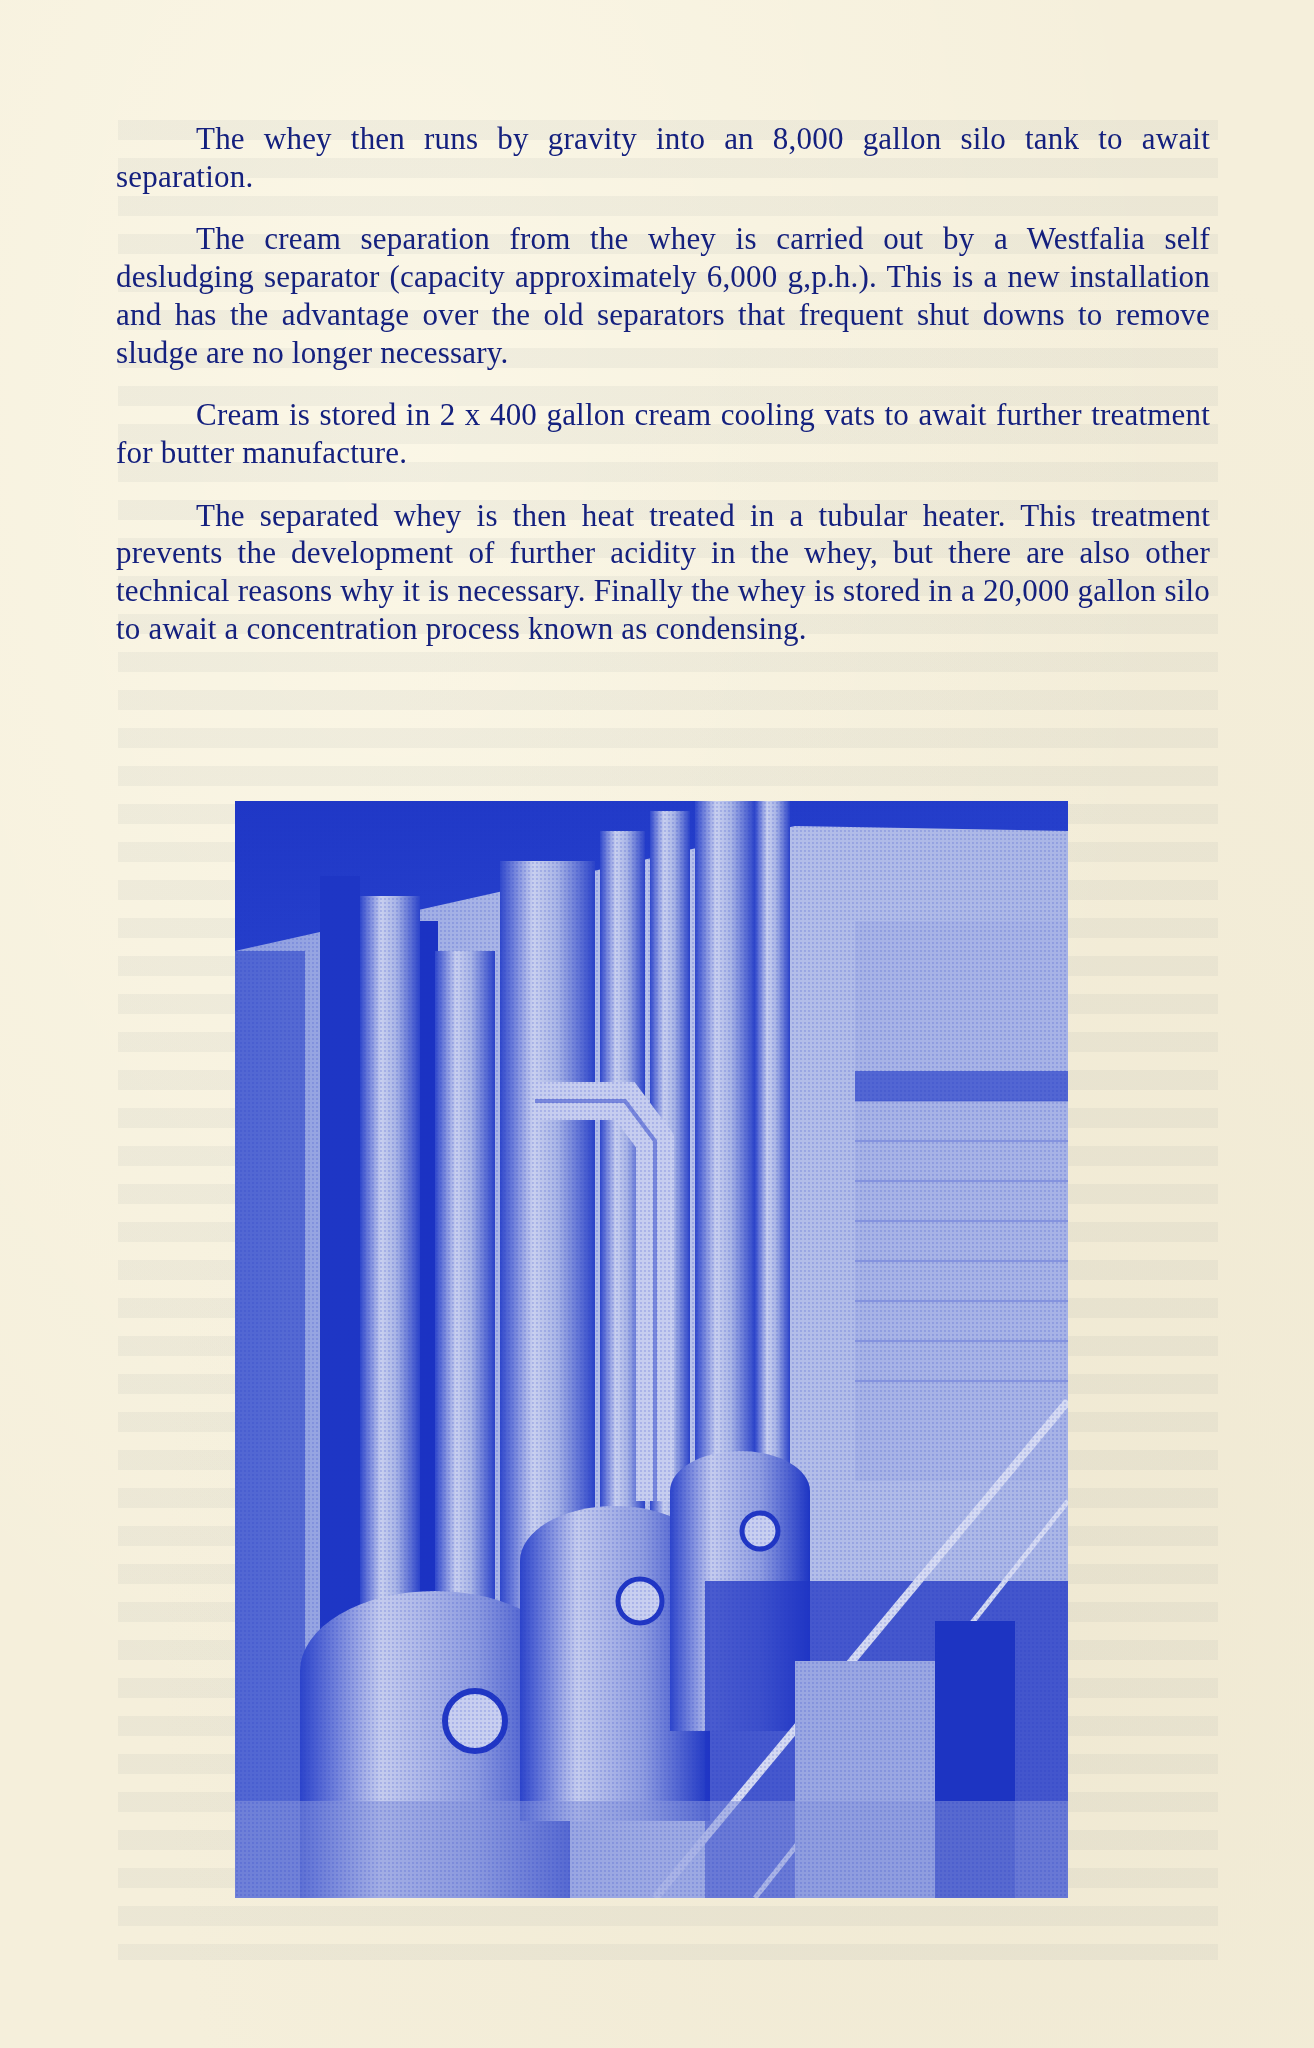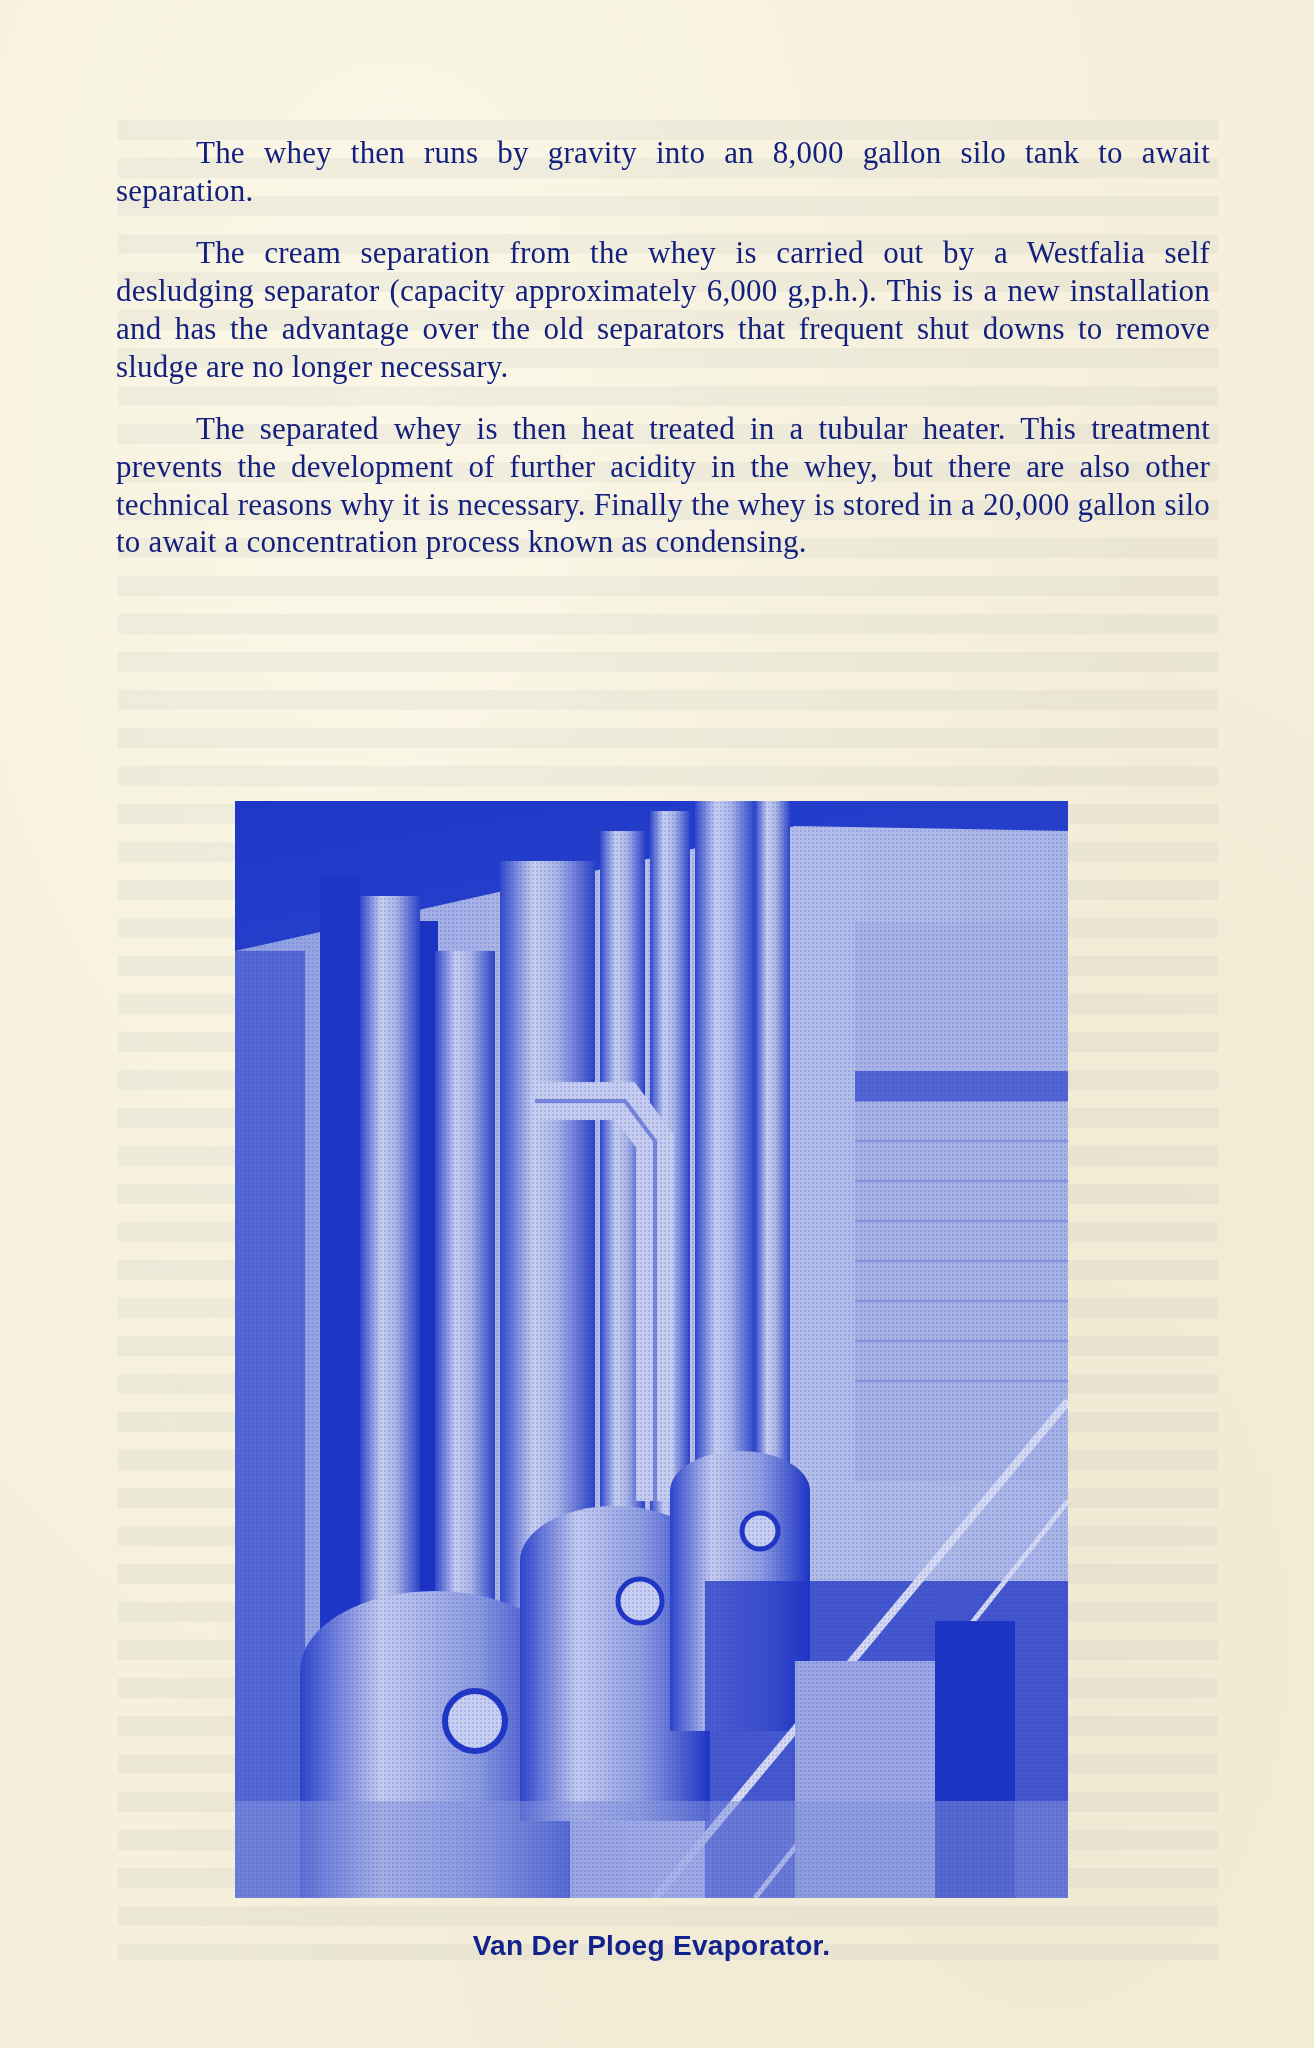--- a/index.html
+++ b/index.html
@@ -29,21 +29,21 @@
     font-size: 31px;
     line-height: 37.7px;
     letter-spacing: 0.2px;
   }
   .para {
     margin: 0 0 25px 0;
     text-align: justify;
     text-indent: 80px;
     font-stretch: condensed;
   }
-  .para.first { margin-top: 17px; }
+  .para.first { margin-top: 3px; }
   .photo {
     position: absolute; left: 235px; top: 801px; width: 833px; height: 1097px;
     overflow: hidden;
     background: #c7cdeb;
   }
   .photo svg { display: block; }
   .caption {
     position: absolute; left: 235px; top: 1930px; width: 833px;
     text-align: center;
     color: #12228c;
@@ -55,20 +55,21 @@
 </style>
 </head>
 <body>
 
 <div class="page">
   <div class="ghost"></div>
 
   <div class="text-block">
     <p class="para first">The whey then runs by gravity into an 8,000 gallon silo tank to await separation.</p>
     <p class="para">The cream separation from the whey is carried out by a Westfalia self desludging separator (capacity approximately 6,000 g,p.h.).  This is a new installation and has the advantage over the old separators that frequent shut downs to remove sludge are no longer necessary.</p>
+    <p class="para">Cream is stored in 2 x 400 gallon cream cooling vats to await further treatment for butter manufacture.</p>
     <p class="para">The separated whey is then heat treated in a tubular heater. This treatment prevents the development of further acidity in the whey, but there are also other technical reasons why it is necessary. Finally the whey is stored in a 20,000 gallon silo to await a concentration process known as condensing.</p>
   </div>
 
   <div class="photo">
     <svg width="833" height="1097" viewBox="0 0 833 1097" xmlns="http://www.w3.org/2000/svg">
       <defs>
         <linearGradient id="bgGrad" x1="0" y1="0" x2="1" y2="0">
           <stop offset="0" stop-color="#8e9ee0"></stop>
           <stop offset="0.5" stop-color="#b8c2ea"></stop>
           <stop offset="1" stop-color="#aab6e6"></stop>
@@ -140,14 +141,13 @@
       <line x1="420" y1="1097" x2="833" y2="600" stroke="#d5daf2" stroke-width="8"></line>
       <line x1="520" y1="1097" x2="833" y2="700" stroke="#d5daf2" stroke-width="5"></line>
       <rect x="560" y="860" width="150" height="237" fill="#9aa7e2"></rect>
       <rect x="700" y="820" width="80" height="277" fill="#1d34c2"></rect>
 
       <rect x="0" y="1000" width="833" height="97" fill="#8796dc" opacity="0.55"></rect>
       <rect x="0" y="0" width="833" height="1097" fill="url(#halftone)"></rect>
     </svg>
   </div>
 
-  <div class="caption">Van Der Ploeg Evaporator.</div>
 </div>
 
 </body></html>

